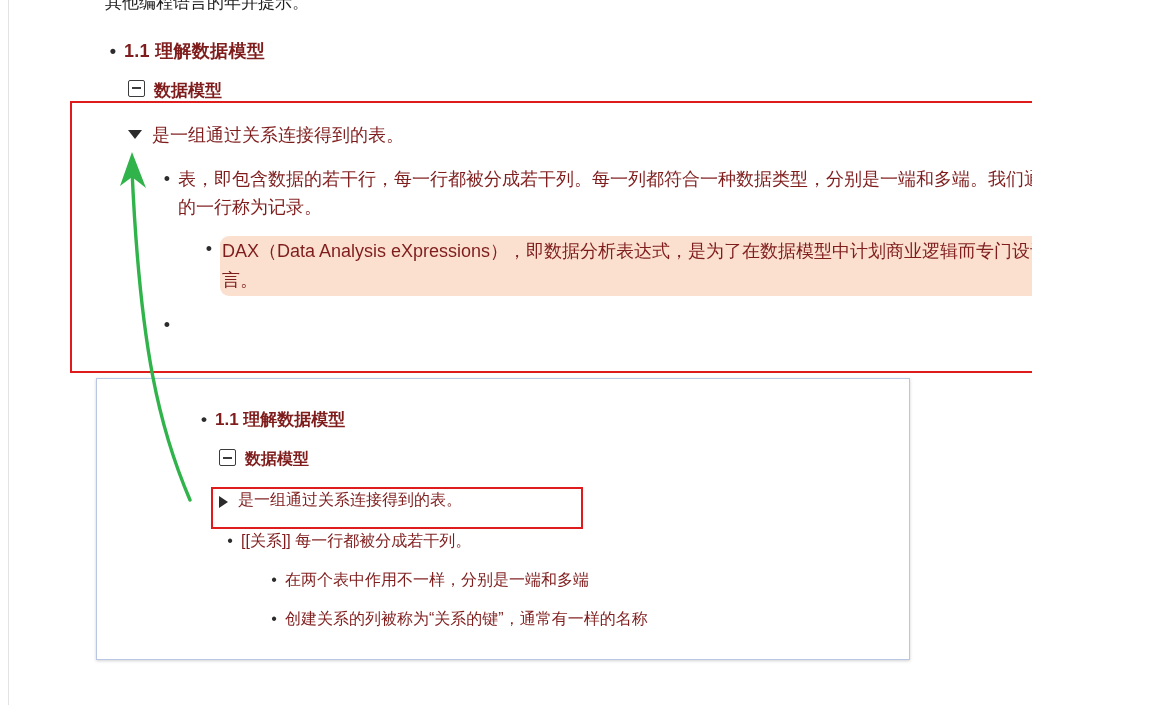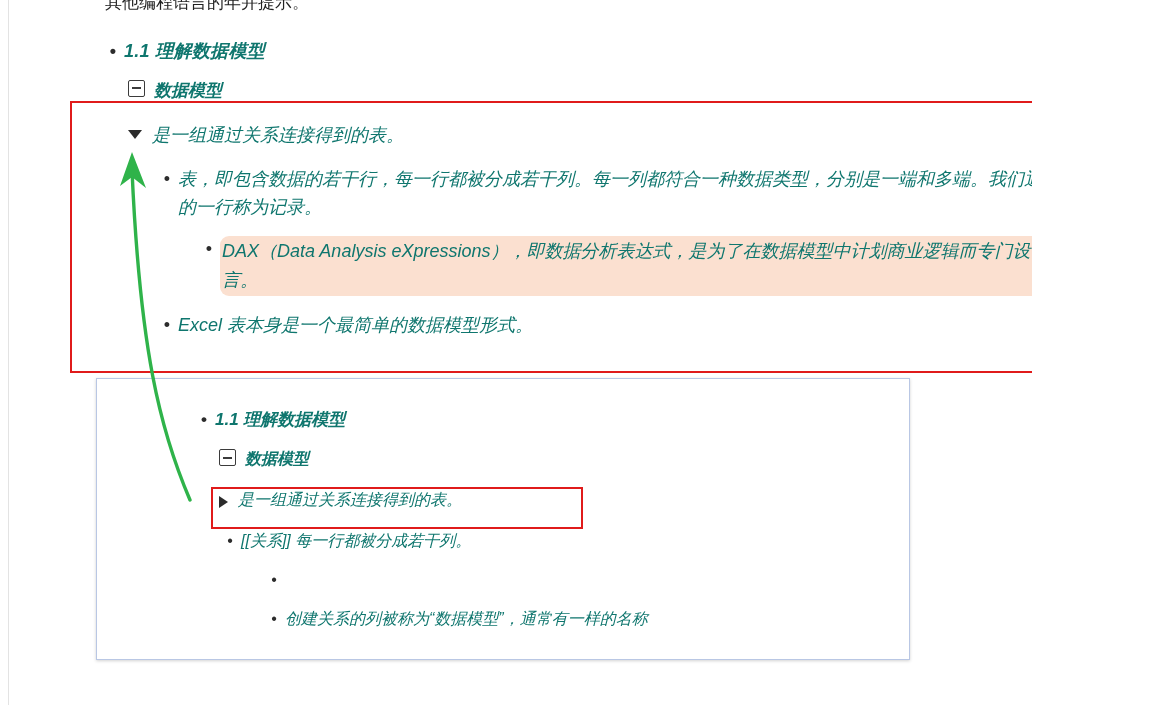--- a/index.html
+++ b/index.html
@@ -46,21 +46,21 @@
     width: 1060px;
   }
   .row { display: flex; align-items: flex-start; }
   .bullet {
     color: #2c2c2c;
     width: 22px;
     text-align: center;
     flex: 0 0 22px;
     line-height: 1.55;
   }
-  .txt { color: #0f766e; line-height: 1.55; font-style: italic; }
+  .txt { color: #7f1d1d; line-height: 1.55; }
 
   .lvl1 { margin-left: 32px; font-size: 18px; font-weight: bold; }
   .lvl1 .txt { font-weight: bold; letter-spacing: .3px; }
 
   .collapsebox {
     display: inline-flex;
     align-items: center;
     justify-content: center;
     width: 17px; height: 17px;
     border: 1.6px solid #3b3b3b;
@@ -258,21 +258,20 @@
       <span class="txt">表，即包含数据的若干行，每一行都被分成若干列。每一列都符合一种数据类型，分别是一端和多端。我们通常将表中的一行称为记录。</span>
     </div>
 
     <div class="r-l3">
       <span class="bullet">•</span>
       <span class="txt hl">DAX（Data Analysis eXpressions），即数据分析表达式，是为了在数据模型中计划商业逻辑而专门设计的一种语言。</span>
     </div>
 
     <div class="r-l2">
       <span class="bullet">•</span>
-      <span class="txt">Excel 表本身是一个最简单的数据模型形式。</span>
     </div>
   </div>
 
   <div class="red-rect-top"></div>
 
   <div class="inset">
     <div class="clip-row">
       <span></span>
     </div>
 
@@ -292,25 +291,26 @@
         <span class="txt">是一组通过关系连接得到的表。</span>
       </div>
 
       <div class="i-l2">
         <span class="bullet">•</span>
         <span class="txt">[[关系]] 每一行都被分成若干列。</span>
       </div>
 
       <div class="i-l3">
         <span class="bullet">•</span>
+        <span class="txt">在两个表中作用不一样，分别是一端和多端</span>
       </div>
 
       <div class="i-l3">
         <span class="bullet">•</span>
-        <span class="txt">创建关系的列被称为“数据模型”，通常有一样的名称</span>
+        <span class="txt">创建关系的列被称为“关系的键”，通常有一样的名称</span>
       </div>
     </div>
 
     <div class="red-rect-inset"></div>
   </div>
 
   <svg class="arrow-svg" viewBox="0 0 260 380">
     <path d="M120 370 C 90 300, 70 220, 62 40" fill="none" stroke="#2fb34a" stroke-width="3.4" stroke-linecap="round"></path>
     <path d="M62 22 L 50 56 L 62 47 L 76 58 Z" fill="#2fb34a"></path>
   </svg>

